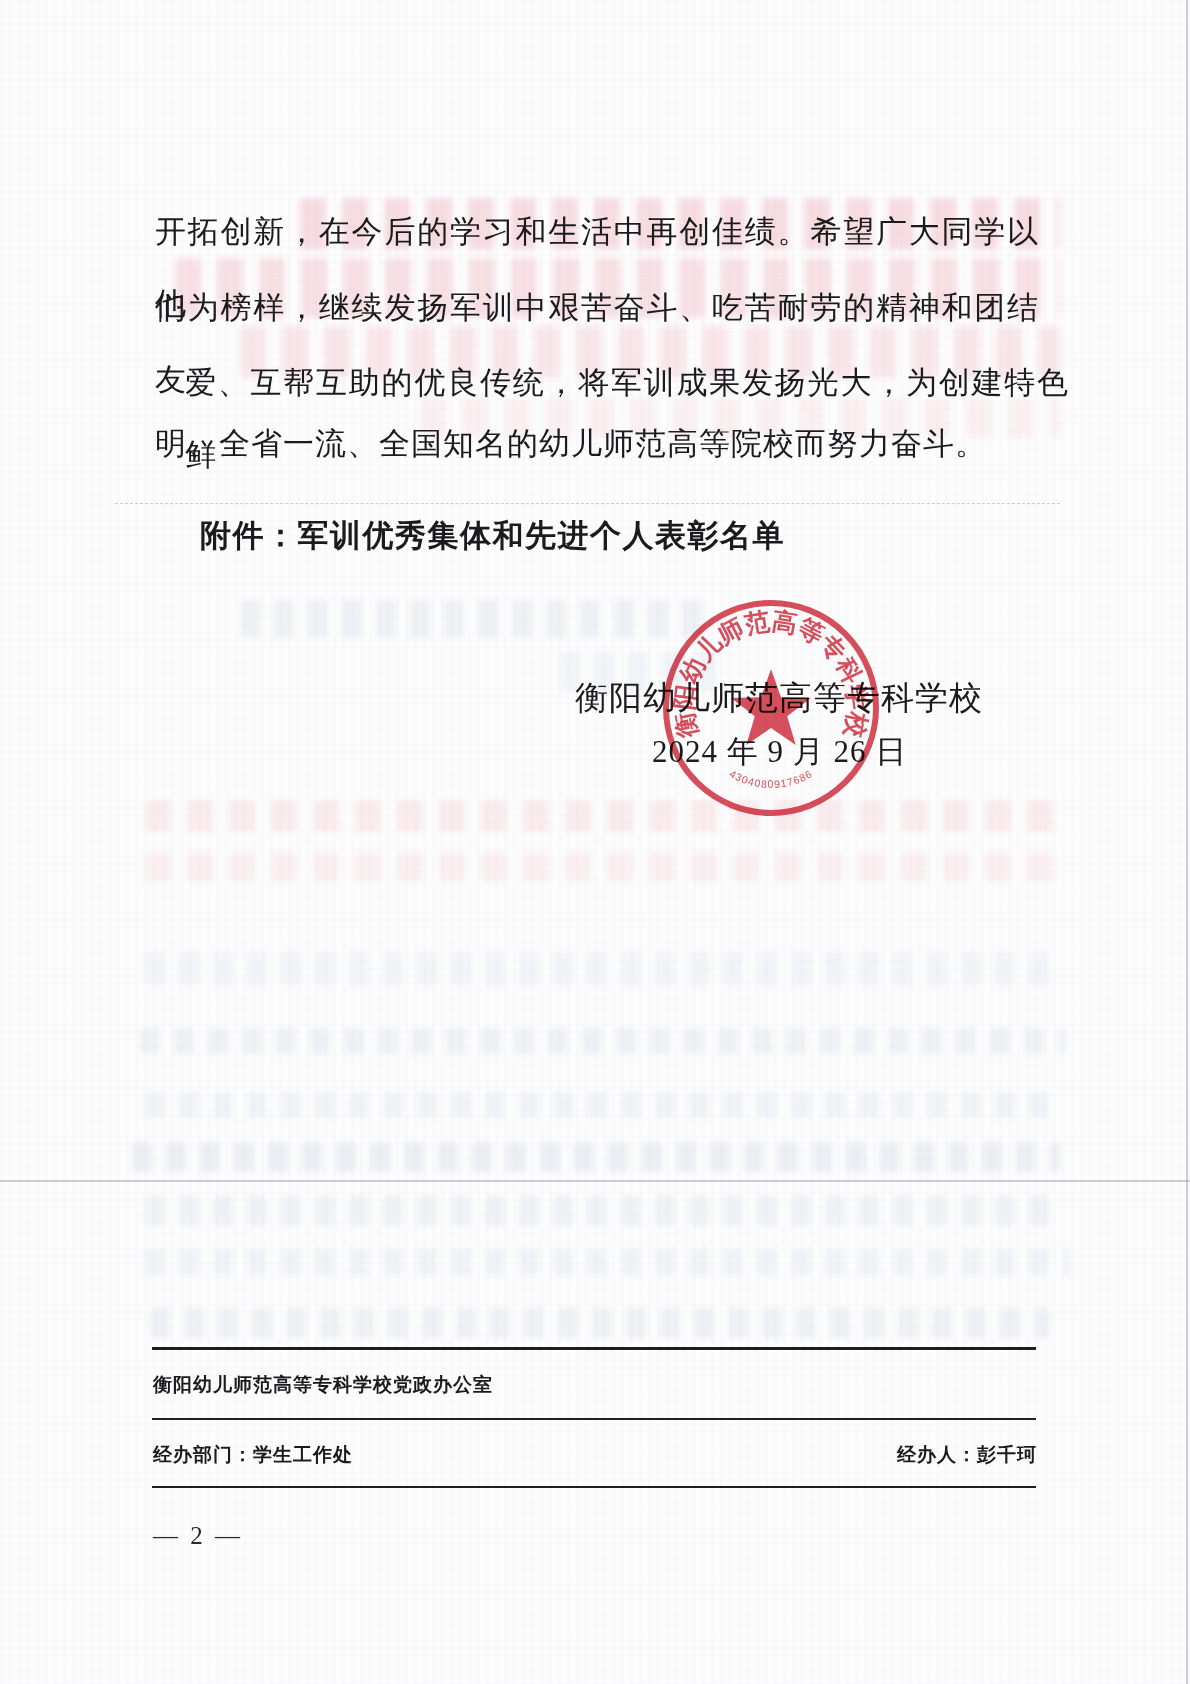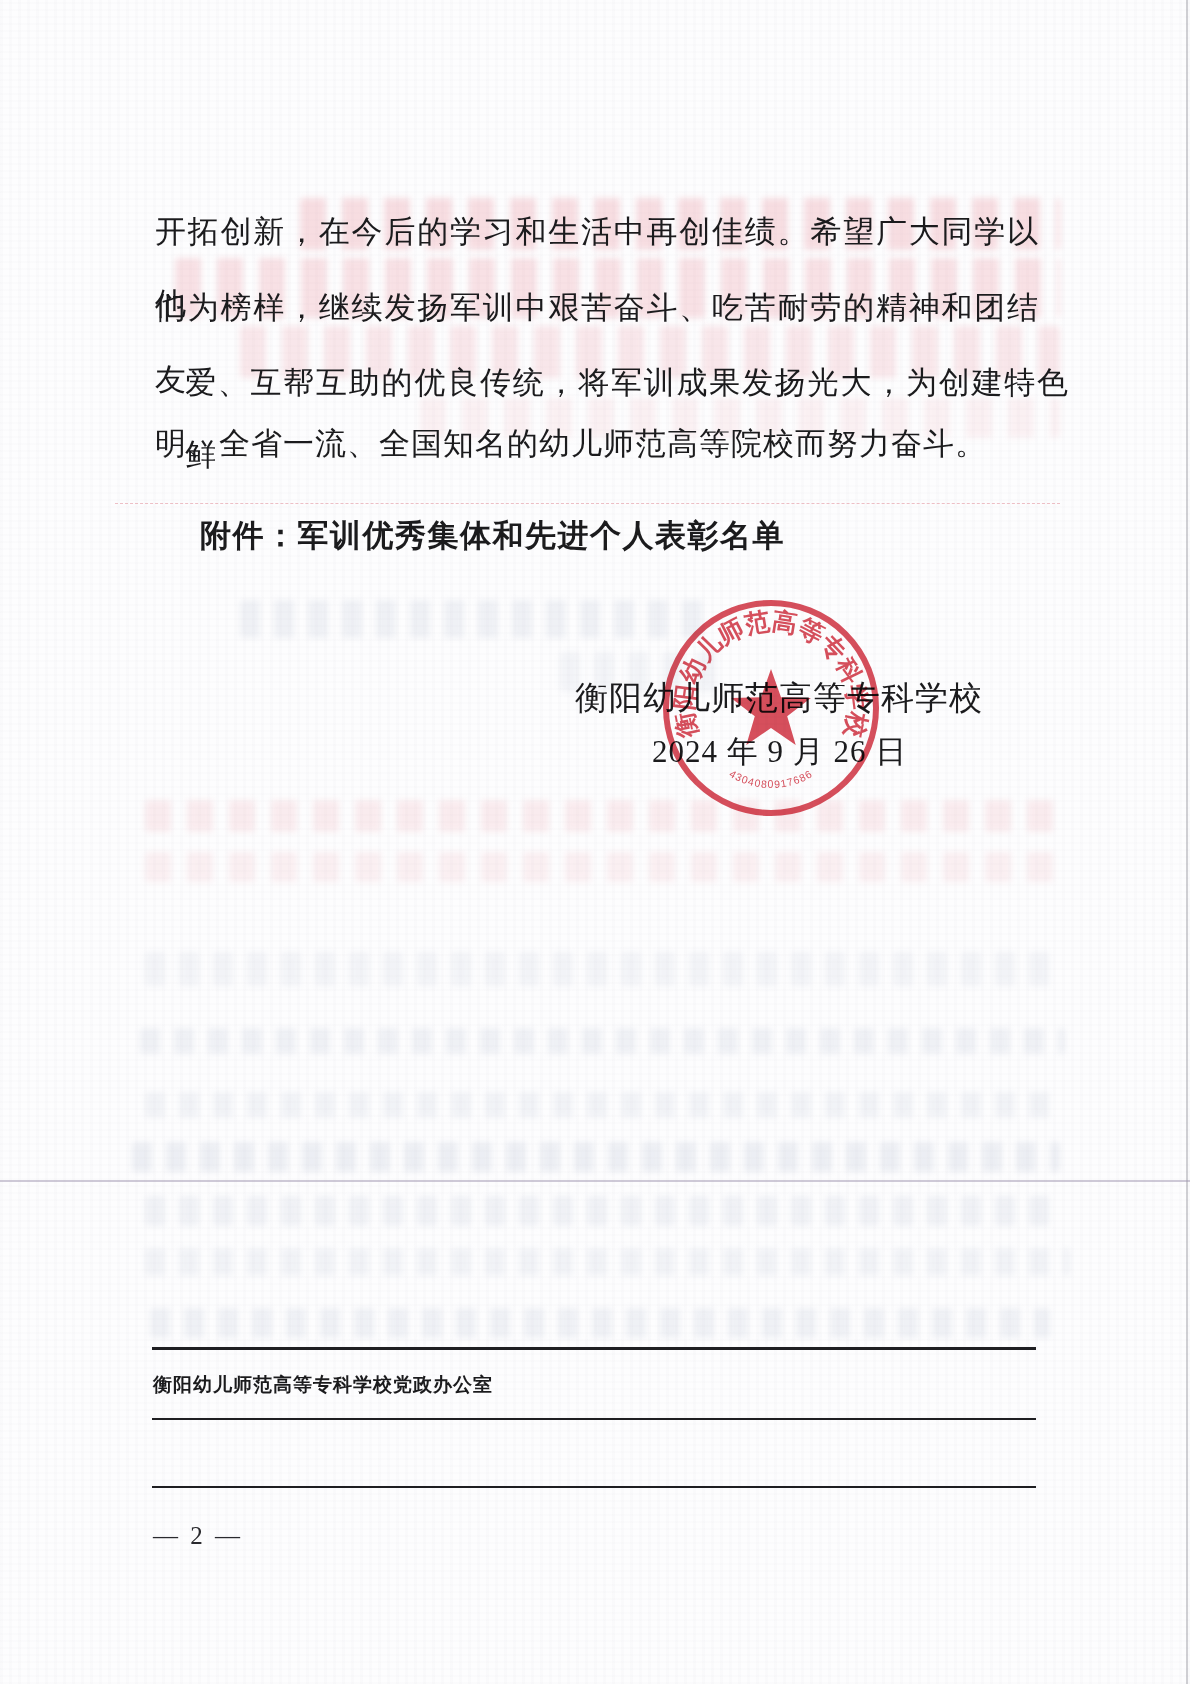--- a/index.html
+++ b/index.html
@@ -113,18 +113,22 @@
     </text>
   </svg>
 
   <div class="scan-line-full"></div>
 
   <div class="hr hr-top"></div>
   <div class="frow frow-1">
     <span>衡阳幼儿师范高等专科学校党政办公室</span>
   </div>
   <div class="hr hr-mid"></div>
+  <div class="frow frow-2">
+    <span><span>经办部门：</span><span>学生工作处</span></span>
+    <span><span>经办人：</span><span>彭千珂</span></span>
+  </div>
   <div class="hr hr-bot"></div>
 
   <div class="page-num">— 2 —</div>
 
   <div class="scan-edge"></div>
 </div>
 
 </body></html>

